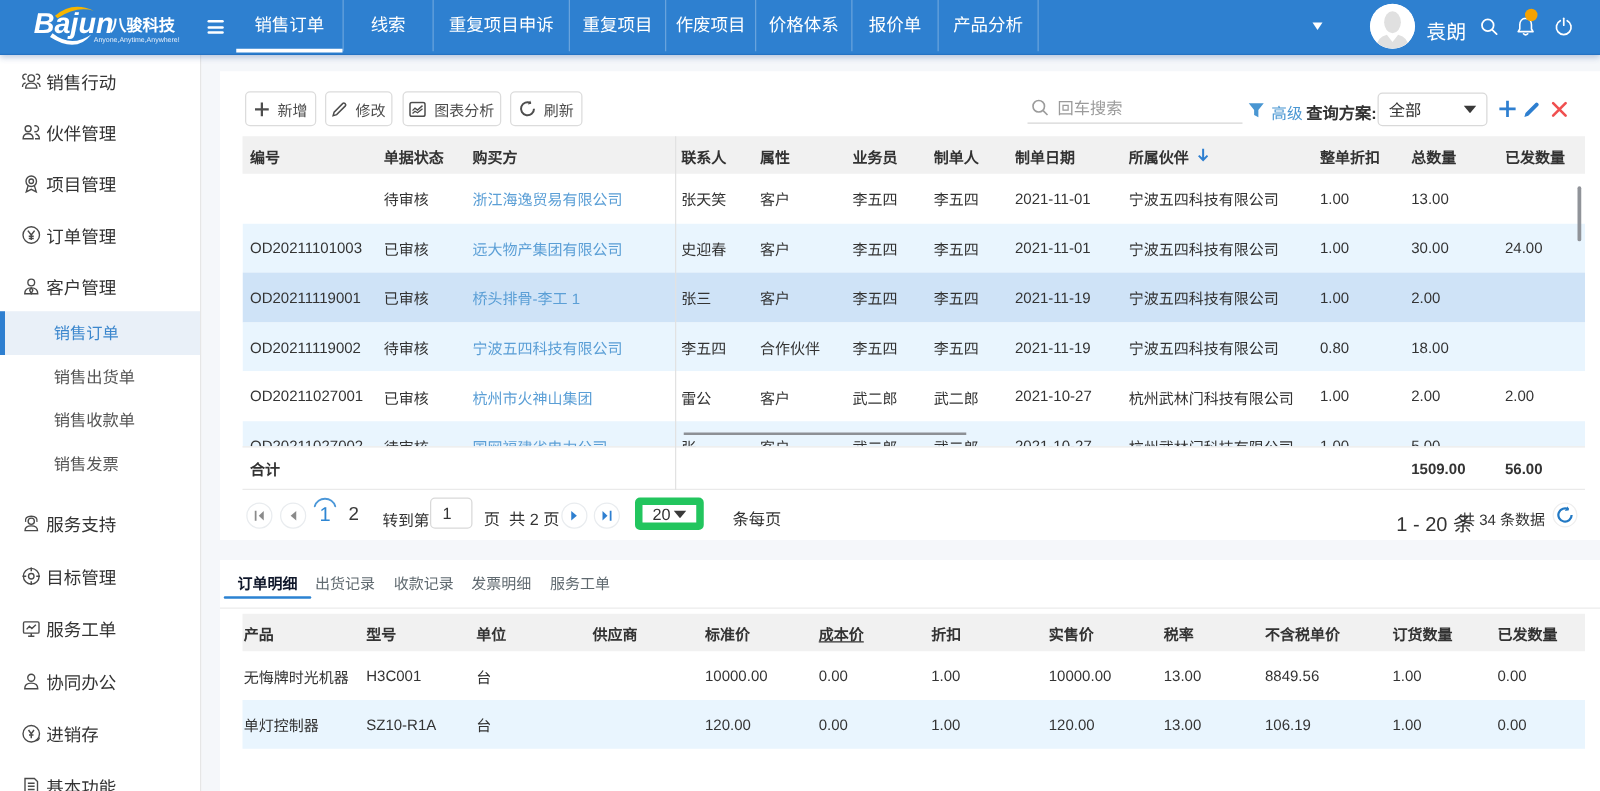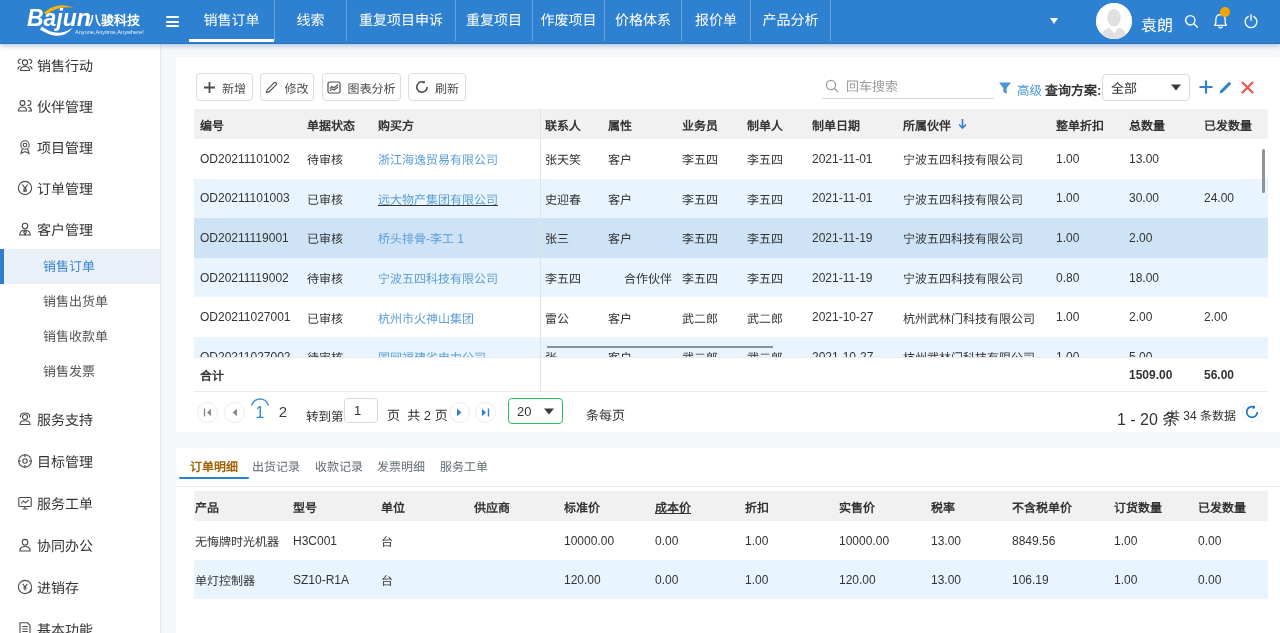--- a/index.html
+++ b/index.html
@@ -39,21 +39,21 @@
 
 .tbl{position:absolute;left:18px;right:12px;}
 .tr{position:relative;width:100%;}
 .cell{position:absolute;top:0;height:100%;display:flex;align-items:center;font-size:12px;color:#333;white-space:nowrap;}
 .thead .cell{font-weight:bold;color:#333;}
 a.lnk{color:#5b9fd6;text-decoration:none;}
 
 .pgc{position:absolute;width:21px;height:21px;border:1px solid #e9ecef;border-radius:50%;background:#fff;display:flex;align-items:center;justify-content:center;}
 .tabs{position:absolute;left:0;top:0;width:100%;height:38px;font-size:12px;color:#606a70;}
 .tab{position:absolute;top:0;line-height:38px;white-space:nowrap;}
-.tab.active{color:#a16207;font-weight:bold;}
+.tab.active{color:#0f172a;font-weight:bold;}
 .tab.active::after{content:"";position:absolute;left:-11px;right:-11px;bottom:7px;height:2px;background:#2b82d2;border-radius:1px;}
 .hdrbg{background:#f1f1f1;}
 </style>
 </head>
 <body>
 
 <div class="topbar">
   <div class="logo">
     <svg width="120" height="44" viewBox="0 0 120 44">
       <path d="M19,12.5 Q33,0.5 50,8.5 Q36,4.5 21,14.5 Z" fill="#f7b500"></path>
@@ -264,41 +264,40 @@
               <path d="M5.5,1 L5.5,9 M2,6.5 L5.5,10 L9,6.5" fill="none" stroke="#2e7fd0" stroke-width="1.6"></path>
             </svg></div>
           <div class="cell" style="left:862px;width:60px;">整单折扣</div>
           <div class="cell" style="left:935px;width:60px;">总数量</div>
           <div class="cell" style="left:1010px;width:62px;">已发数量</div>
         </div>
       </div>
     <div class="tbl" style="top:82px;height:218px;overflow:hidden;" id="t1body">
         <div style="position:relative;height:39.6px;background:#fff">
           <div class="tr " style="height:100%">
-            <div class="cell" style="left:6px;width:100px;">OD20211101002</div>
             <div class="cell" style="left:113px;width:70px;">待审核</div>
             <div class="cell" style="left:184px;width:160px;">
               <a class="lnk" href="#">浙江海逸贸易有限公司</a>
             </div>
             <div class="cell" style="left:351px;width:62px;">张天笑</div>
             <div class="cell" style="left:414px;width:72px;">客户</div>
             <div class="cell" style="left:488px;width:64px;">李五四</div>
             <div class="cell" style="left:553px;width:64px;">李五四</div>
             <div class="cell" style="left:618px;width:90px;">2021-11-01</div>
             <div class="cell" style="left:709px;width:145px;">宁波五四科技有限公司</div>
             <div class="cell" style="left:862px;width:60px;">1.00</div>
             <div class="cell" style="left:935px;width:60px;">13.00</div>
             <div class="cell" style="left:1010px;width:62px;"></div>
           </div>
         </div>
         <div style="position:relative;height:39.6px;background:#e9f5fe">
           <div class="tr " style="height:100%">
             <div class="cell" style="left:6px;width:100px;">OD20211101003</div>
             <div class="cell" style="left:113px;width:70px;">已审核</div>
-            <div class="cell" style="left:184px;width:160px;text-decoration:underline;">
+            <div class="cell" style="left:184px;width:160px;">
               <a class="lnk" href="#">远大物产集团有限公司</a>
             </div>
             <div class="cell" style="left:351px;width:62px;">史迎春</div>
             <div class="cell" style="left:414px;width:72px;">客户</div>
             <div class="cell" style="left:488px;width:64px;">李五四</div>
             <div class="cell" style="left:553px;width:64px;">李五四</div>
             <div class="cell" style="left:618px;width:90px;">2021-11-01</div>
             <div class="cell" style="left:709px;width:145px;">宁波五四科技有限公司</div>
             <div class="cell" style="left:862px;width:60px;">1.00</div>
             <div class="cell" style="left:935px;width:60px;">30.00</div>
@@ -324,21 +323,21 @@
           </div>
         </div>
         <div style="position:relative;height:39.6px;background:#e9f5fe">
           <div class="tr " style="height:100%">
             <div class="cell" style="left:6px;width:100px;">OD20211119002</div>
             <div class="cell" style="left:113px;width:70px;">待审核</div>
             <div class="cell" style="left:184px;width:160px;">
               <a class="lnk" href="#">宁波五四科技有限公司</a>
             </div>
             <div class="cell" style="left:351px;width:62px;">李五四</div>
-            <div class="cell" style="left:430px;width:72px;">合作伙伴</div>
+            <div class="cell" style="left:414px;width:72px;">合作伙伴</div>
             <div class="cell" style="left:488px;width:64px;">李五四</div>
             <div class="cell" style="left:553px;width:64px;">李五四</div>
             <div class="cell" style="left:618px;width:90px;">2021-11-19</div>
             <div class="cell" style="left:709px;width:145px;">宁波五四科技有限公司</div>
             <div class="cell" style="left:862px;width:60px;">0.80</div>
             <div class="cell" style="left:935px;width:60px;">18.00</div>
             <div class="cell" style="left:1010px;width:62px;"></div>
           </div>
         </div>
         <div style="position:relative;height:39.6px;background:#fff">
@@ -426,21 +425,21 @@
           <svg width="7" height="9" viewBox="0 0 7 9">
             <path d="M1,0.7 L5.5,4.5 L1,8.3 Z" fill="#2e7fd0"></path>
           </svg>
         </div>
       <div class="pgc" style="left:299px;top:9px;">
           <svg width="9" height="9" viewBox="0 0 9 9">
             <path d="M1,0.7 L5,4.5 L1,8.3 Z" fill="#2e7fd0"></path>
             <path d="M7.5,0.5 L7.5,8.5" stroke="#2e7fd0" stroke-width="1.4"></path>
           </svg>
         </div>
-      <div style="position:absolute;left:332px;top:5px;width:55px;height:26px;border:1px solid #22c55e;border-radius:4px;background:#fff;display:flex;align-items:center;justify-content:space-between;padding:0 8px;">20<svg width="10" height="7" viewBox="0 0 10 7">
+      <div style="position:absolute;left:332px;top:5px;width:55px;height:26px;border:6px solid #22c55e;border-radius:4px;background:#fff;display:flex;align-items:center;justify-content:space-between;padding:0 8px;">20<svg width="10" height="7" viewBox="0 0 10 7">
             <path d="M0,0.5 L10,0.5 L5,6.5 Z" fill="#3a3a3a"></path>
           </svg></div>
       <div style="position:absolute;left:410px;top:12px;">条每页</div>
       <div style="position:absolute;left:941px;top:13px;font-size:16px;">1 - 20 条</div>
         <div style="position:absolute;left:992px;top:13px;font-size:12px;">共 34 条数据</div>
       <div style="position:absolute;left:1066px;top:9px;width:20px;height:20px;border:1px solid #eee;border-radius:50%;"><svg width="14" height="14" viewBox="0 0 14 14" style="margin:2px">
             <path d="M12.3,7 A5.3,5.3 0 1 1 9.8,2.5" fill="none" stroke="#2279c4" stroke-width="1.8"></path>
             <path d="M9.2,0 L10.2,3.2 L6.9,3.8 Z" fill="#2279c4"></path>
           </svg></div>
     </div>

